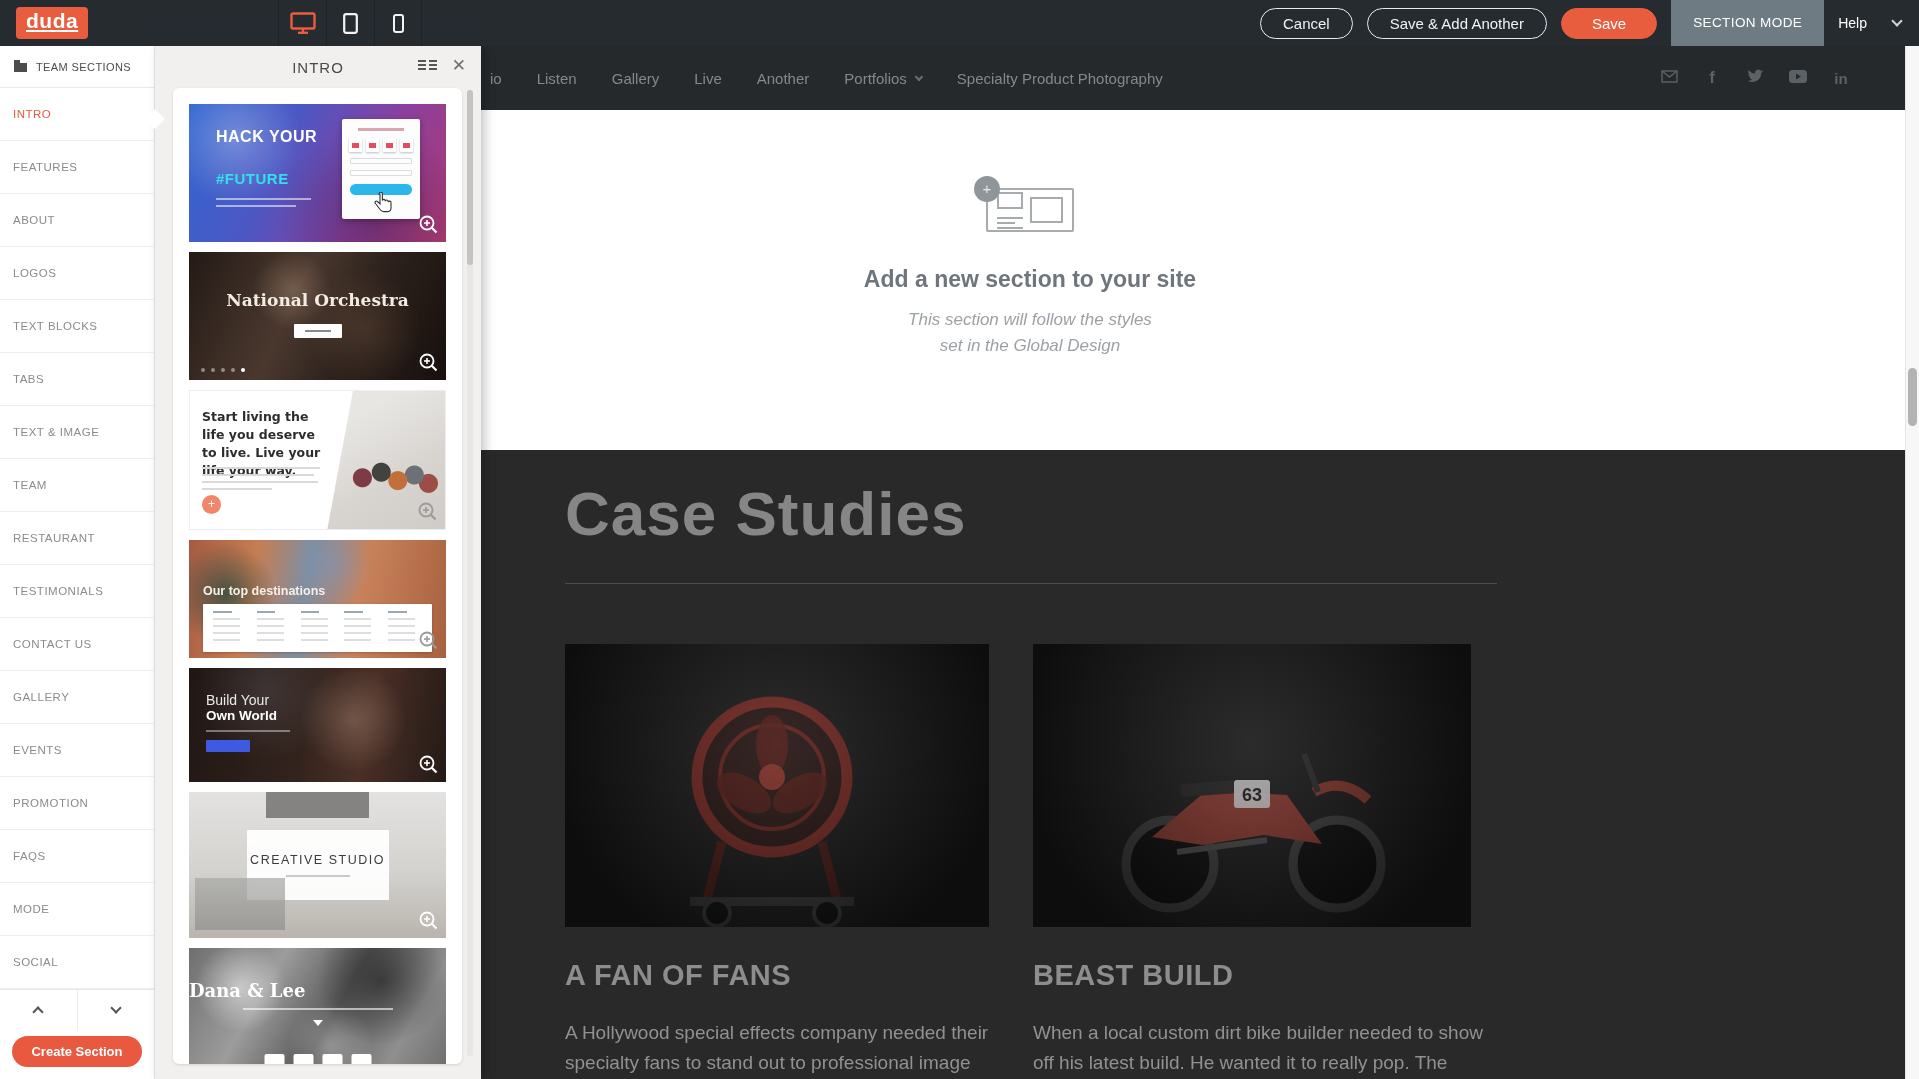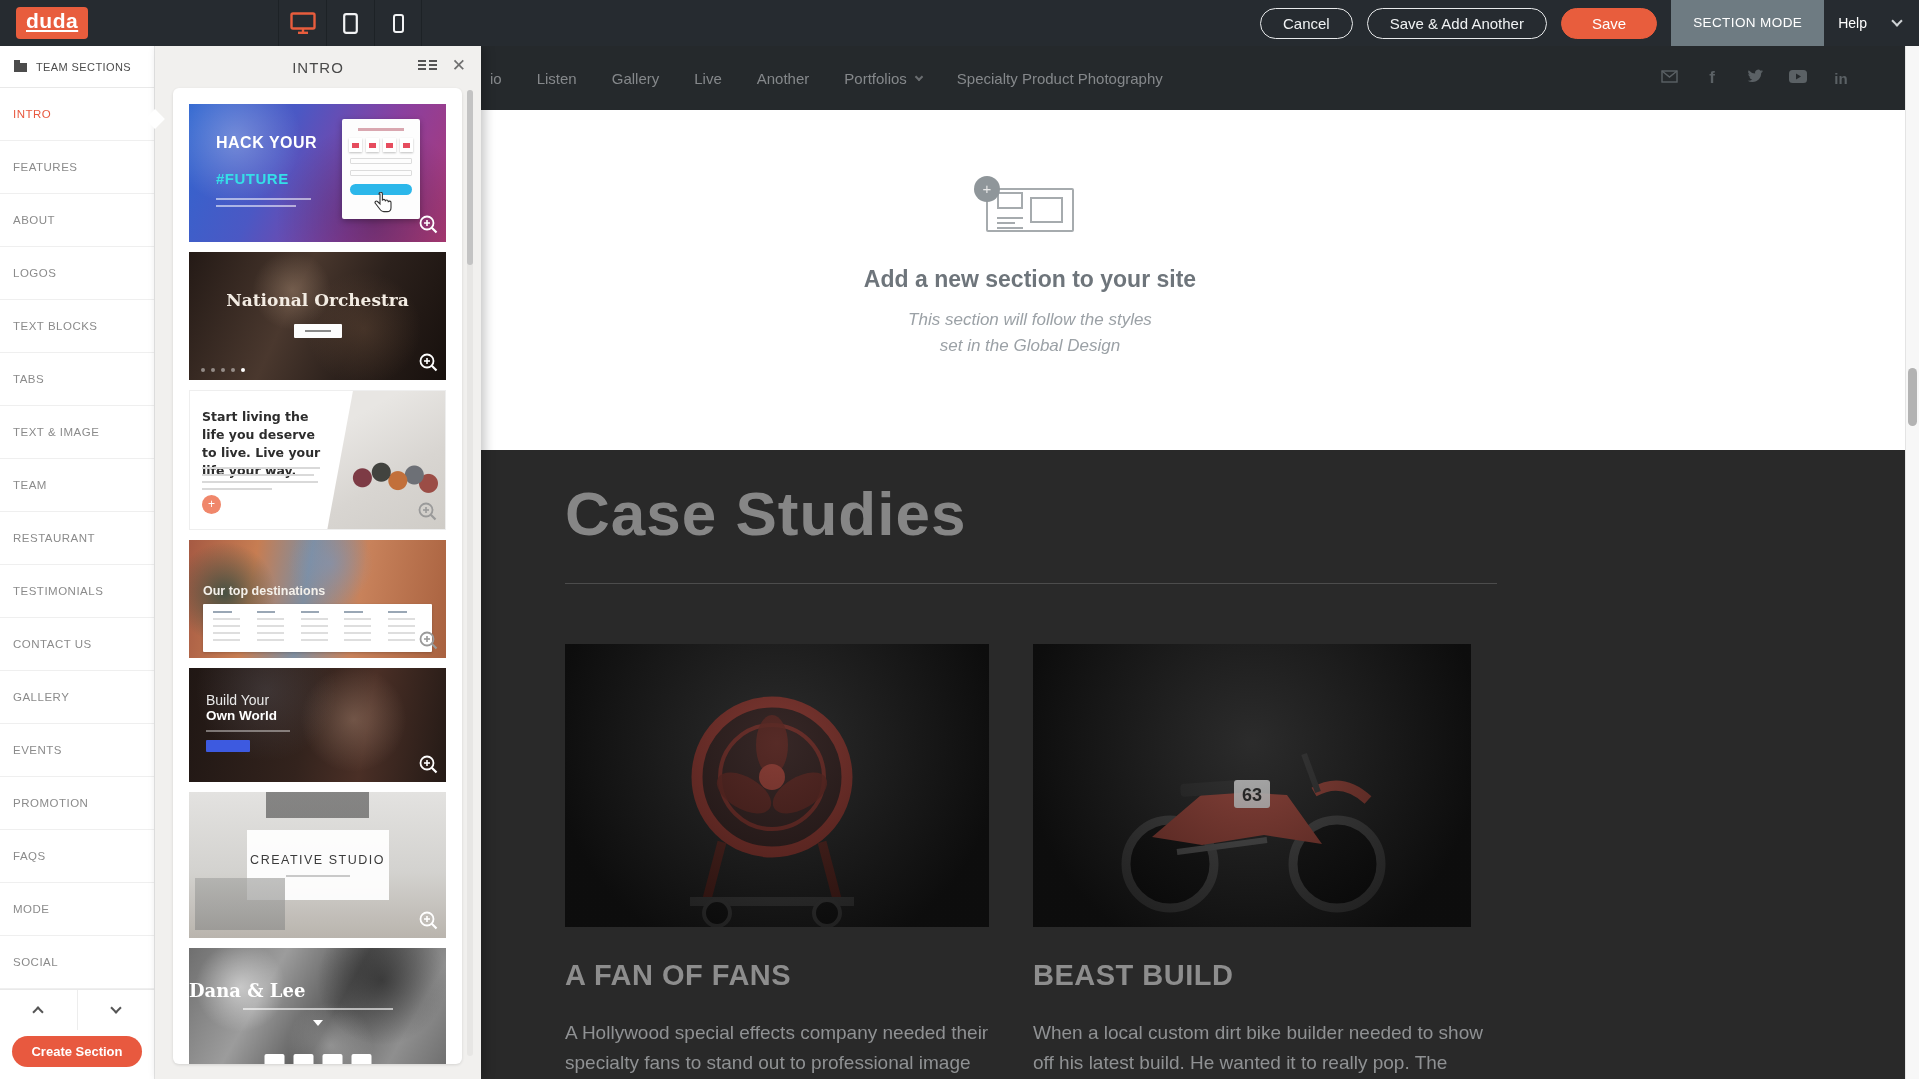--- a/index.html
+++ b/index.html
@@ -107,21 +107,21 @@
   .thumb { position:relative; width:257px; margin-bottom:10px; overflow:hidden; cursor:pointer; }
   .mag { position:absolute; right:7px; bottom:7px; z-index:5; }
   .t-dark-mag circle, .t-dark-mag line { stroke:#fff; }
   .t-light-mag circle, .t-light-mag line { stroke:#9a9a9a; }
 
   
   .t1 { height:138px; background:linear-gradient(115deg,#2f66d0 0%,#4b58c4 35%,#8b3f9e 68%,#ad3a74 100%); }
   .t1::before { content:""; position:absolute; inset:0;
       background:radial-gradient(circle at 18% 25%, rgba(255,255,255,.28), transparent 28%),
                  radial-gradient(circle at 72% 85%, rgba(0,0,0,.25), transparent 45%);}
-  .t1 .h1 { position:absolute; left:27px; top:30px; color:#fff; font-weight:bold; font-size:16px; letter-spacing:.5px;}
+  .t1 .h1 { position:absolute; left:27px; top:24px; color:#fff; font-weight:bold; font-size:16px; letter-spacing:.5px;}
   .t1 .h2 { position:absolute; left:27px; top:66px; color:#35dfe8; font-weight:bold; font-size:15px; letter-spacing:.5px;}
   .t1 .tl { position:absolute; left:27px; width:95px; height:2px; background:rgba(255,255,255,.55); }
   .t1 .form { position:absolute; right:26px; top:15px; width:78px; height:100px; background:#fdfdfd;
               border-radius:2px; box-shadow:0 2px 6px rgba(0,0,0,.3); padding:7px 6px; }
   .t1 .f-title { height:3px; width:46px; background:#d9a7b0; margin:2px auto 7px; }
   .t1 .chips { display:flex; gap:4px; justify-content:center; }
   .t1 .chip { width:13px; height:14px; background:#fff; box-shadow:0 1px 2px rgba(0,0,0,.25); display:flex;
               align-items:center; justify-content:center; }
   .t1 .chip i { display:block; width:7px; height:5px; background:#e64c5e; }
   .t1 .fl { height:6px; border:1px solid #dcdcdc; border-radius:1px; margin:6px 2px 0; }

